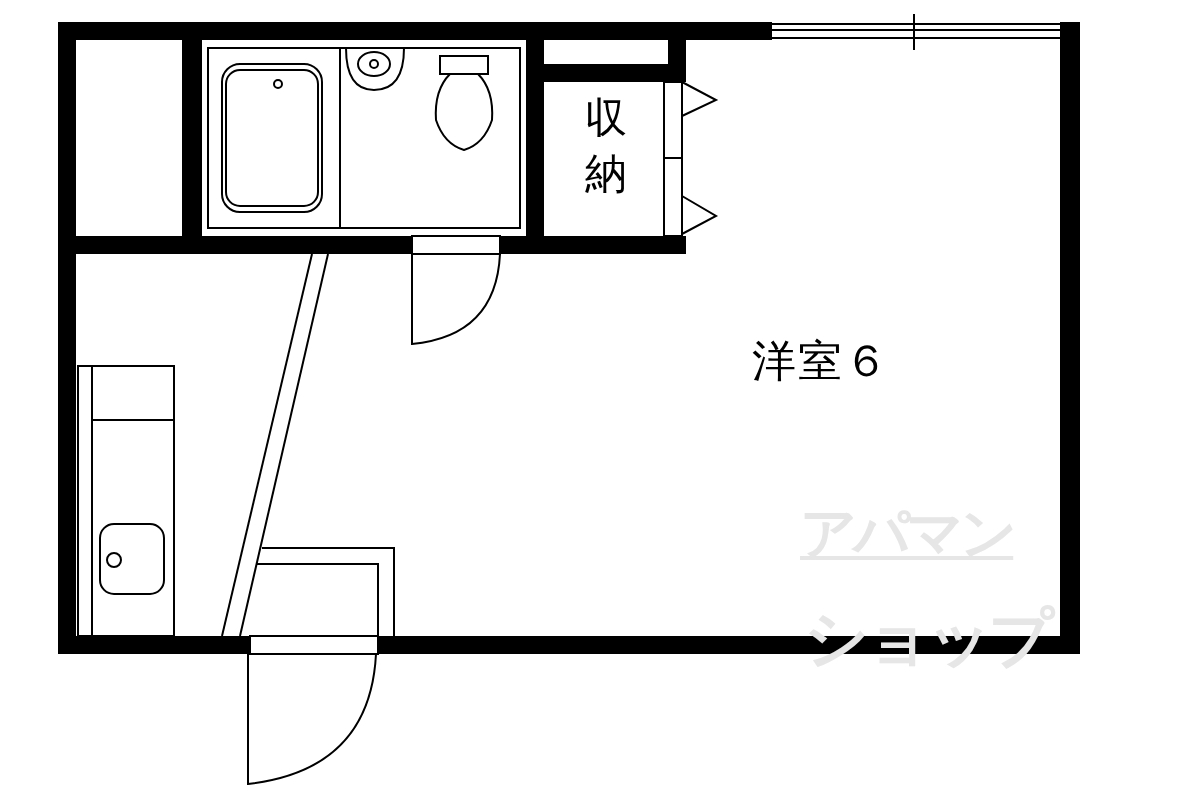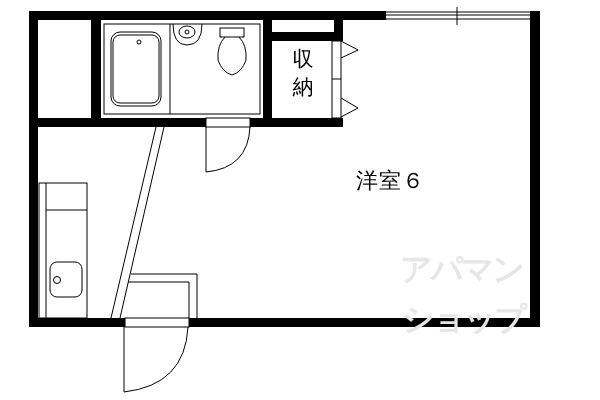--- a/index.html
+++ b/index.html
@@ -1,22 +1,22 @@
 <!DOCTYPE html>
 <html><head>
 <meta charset="utf-8">
 <style>
   html,body{margin:0;padding:0;background:#fff;}
   body{width:600px;height:400px;position:relative;overflow:hidden;font-family:"DejaVu Sans","Liberation Sans",sans-serif;}
   #plan{position:absolute;left:0;top:0;}
   .lbl{position:absolute;color:#000;white-space:nowrap;}
-  #room-label{left:356px;top:166px;font-size:22px;letter-spacing:1px;}
+  #room-label{left:376px;top:166px;font-size:22px;letter-spacing:1px;}
   #storage-label{left:290px;top:45px;font-size:21px;line-height:28px;width:26px;text-align:center;}
   #watermark{position:absolute;left:398px;top:248px;width:150px;height:100px;color:#e6e6e6;font-weight:bold;font-family:"DejaVu Sans",sans-serif;}
-  #wm1{position:absolute;left:2px;top:0;font-size:32px;letter-spacing:-2px;}
+  #wm1{position:absolute;left:2px;top:0;font-size:28px;letter-spacing:-2px;text-decoration:underline;}
   #wm2{position:absolute;left:4px;top:50px;font-size:32px;letter-spacing:-2px;}
 </style>
 </head>
 <body>
 
 <svg id="plan" width="600" height="400" viewBox="0 0 600 400">
 
   <g fill="#000">
     <rect x="29" y="11" width="357" height="9"></rect>
     <rect x="29" y="11" width="9" height="316"></rect>

